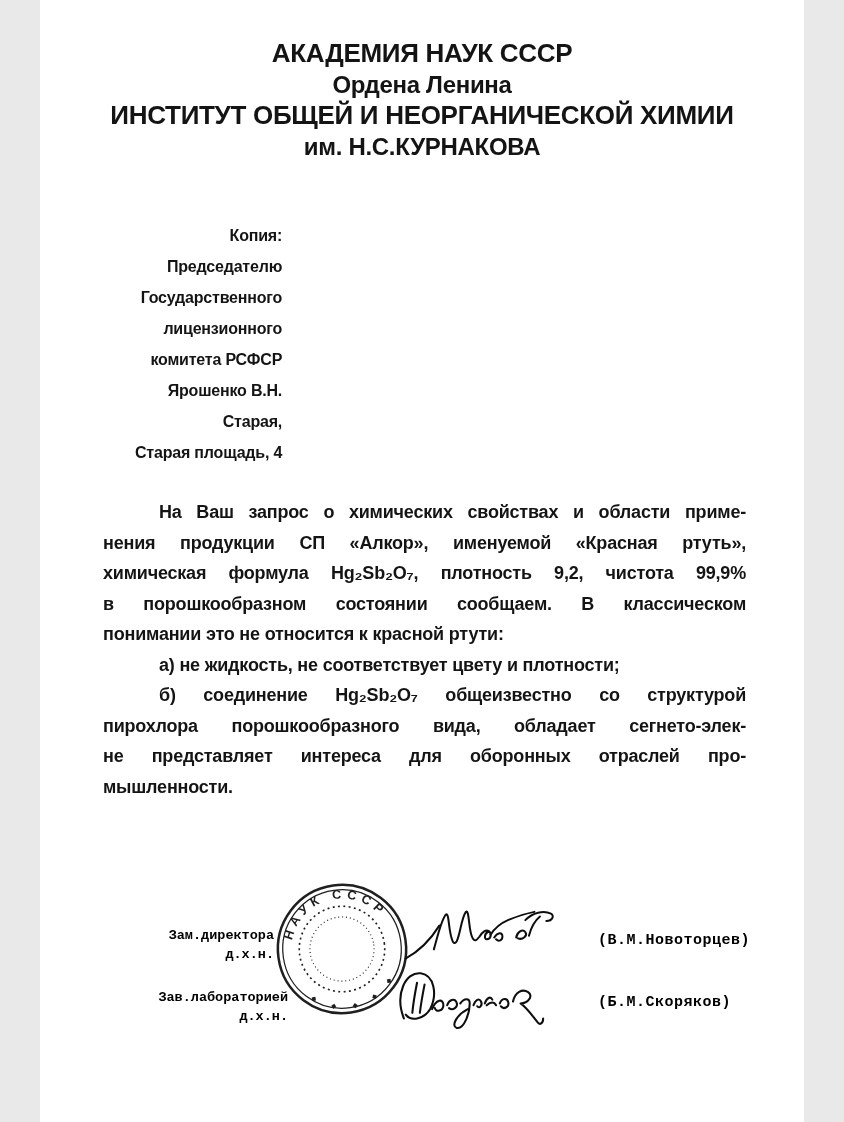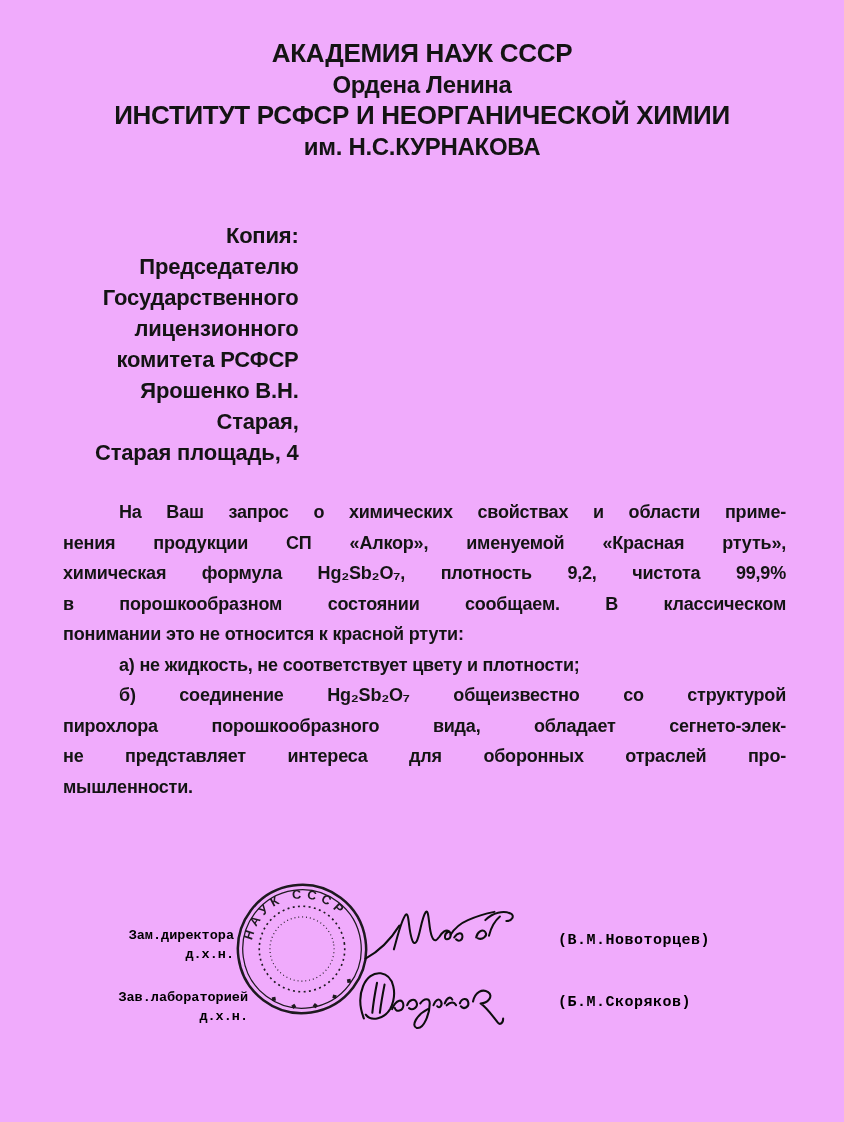--- a/index.html
+++ b/index.html
@@ -1,22 +1,22 @@
 <!DOCTYPE html>
 <html lang="ru"><head>
 <meta charset="utf-8">
 <title>Scanned letter</title>
 <style>
   html,body { margin:0; padding:0; background:#e9e9e9; }
   .sheet {
     position: relative;
-    width: 844px;
+    width: 764px;
     height: 1122px;
     margin: 0 auto;
-    background: #f0abfc;
+    background: #ffffff;
     color: #141414;
     font-family: "Liberation Sans", "DejaVu Sans", sans-serif;
     overflow: hidden;
   }
 
   
   .letterhead {
     padding-top: 38px;
     text-align: center;
     font-weight: 700;
@@ -28,21 +28,21 @@
 
   
   .address-row {
     display: flex;
     justify-content: space-between;
     margin: 58px 72px 0 95px;
     font-weight: 700;
     letter-spacing: -0.2px;
   }
   .addr-left  { font-size: 22px; line-height: 30px; text-align: left; }
-  .addr-right { font-size: 22px; line-height: 31px; text-align: right; }
+  .addr-right { font-size: 16px; line-height: 31px; text-align: right; }
 
   
   .body-text {
     margin: 29px 58px 0 63px;
     font-size: 18px;
     line-height: 30.5px;
     font-weight: 700;
     letter-spacing: -0.2px;
   }
   .bline { text-align: justify; text-align-last: justify; }
@@ -94,21 +94,21 @@
   .sig2 { left: 346px; top: 86px; width: 175px; height: 80px; }
 </style>
 </head>
 <body>
 
 <div class="sheet">
 
   <header class="letterhead">
     <div class="lh lh-big">АКАДЕМИЯ НАУК СССР</div>
     <div class="lh lh-small">Ордена Ленина</div>
-    <div class="lh lh-big">ИНСТИТУТ РСФСР И НЕОРГАНИЧЕСКОЙ ХИМИИ</div>
+    <div class="lh lh-big">ИНСТИТУТ ОБЩЕЙ И НЕОРГАНИЧЕСКОЙ ХИМИИ</div>
     <div class="lh lh-small">им. Н.С.КУРНАКОВА</div>
   </header>
 
   <section class="address-row">
     <div class="addr-right">
       <div>Копия:</div>
       <div>Председателю</div>
       <div>Государственного</div>
       <div>лицензионного</div>
       <div>комитета РСФСР</div>

